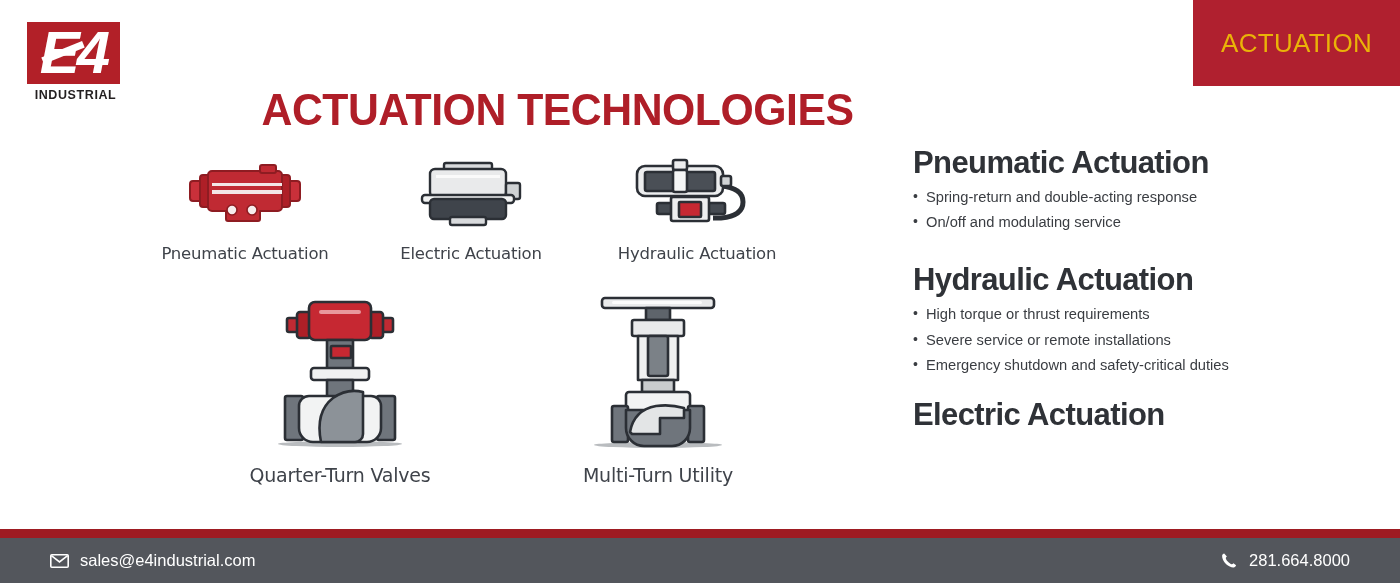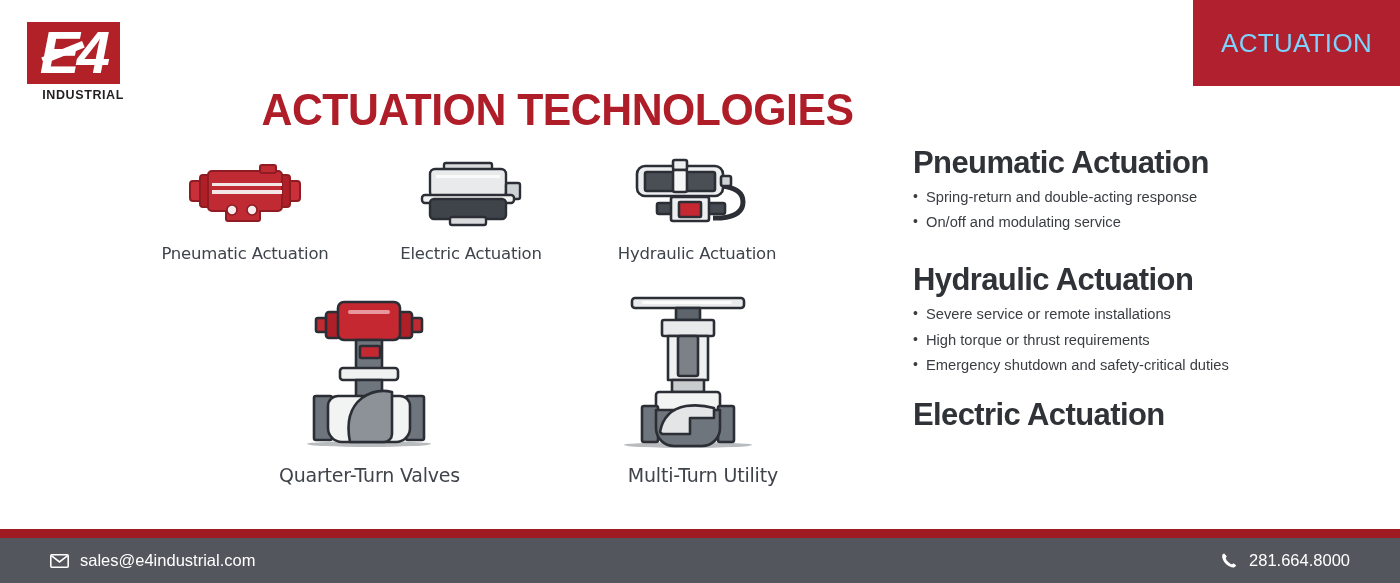--- a/index.html
+++ b/index.html
@@ -30,21 +30,21 @@
     top: 0;
     right: 0;
     width: 207px;
     height: 86px;
     background: #B0202F;
     display: flex;
     align-items: center;
     justify-content: center;
   }
   .badge-label {
-    color: #7dd3fc;
+    color: #eab308;
     font-size: 26px;
     font-weight: 400;
     letter-spacing: 0.3px;
     font-family: "Liberation Sans", sans-serif;
   }
 
   
   .logo {
     position: absolute;
     left: 27px;
@@ -80,21 +80,21 @@
     top: 27px;
     transform: rotate(-22deg);
   }
   .logo-word {
     margin-top: 4px;
     font-family: "Liberation Sans", sans-serif;
     font-weight: bold;
     font-size: 12.5px;
     letter-spacing: 0.6px;
     color: #231f20;
-    text-align: right;
+    text-align: center;
   }
 
   
   .main-title {
     position: absolute;
     left: 0;
     right: 0;
     top: 84px;
     text-align: center;
     color: #AF1E28;
@@ -143,21 +143,21 @@
     letter-spacing: -0.2px;
   }
   .ill-row-bottom {
     position: absolute;
     left: 70px;
     top: 140px;
     width: 560px;
     display: flex;
     gap: 78px;
   }
-  .ill-cell-lg { width: 240px; display: flex; flex-direction: column; align-items: flex-end; }
+  .ill-cell-lg { width: 240px; display: flex; flex-direction: column; align-items: center; }
   .ill-art-lg { height: 166px; display: flex; align-items: flex-end; justify-content: center; }
   .ill-caption-lg {
     margin-top: 10px;
     font-family: "DejaVu Sans", sans-serif;
     font-size: 19px;
     color: #3f434a;
     white-space: nowrap;
     letter-spacing: -0.2px;
   }
 
@@ -375,22 +375,22 @@
         <li class="spec-item">Spring-return and double-acting response</li>
         <li class="spec-item">On/off and modulating service</li>
       </ul>
     </div>
 
     <div class="gap-1"></div>
 
     <div class="spec-block">
       <div class="spec-heading">Hydraulic Actuation</div>
       <ul class="spec-list">
+        <li class="spec-item">High torque or thrust requirements</li>
         <li class="spec-item">Severe service or remote installations</li>
-        <li class="spec-item">High torque or thrust requirements</li>
         <li class="spec-item">Emergency shutdown and safety-critical duties</li>
       </ul>
     </div>
 
     <div class="gap-2"></div>
 
     <div class="spec-block">
       <div class="spec-heading">Electric Actuation</div>
     </div>
 

